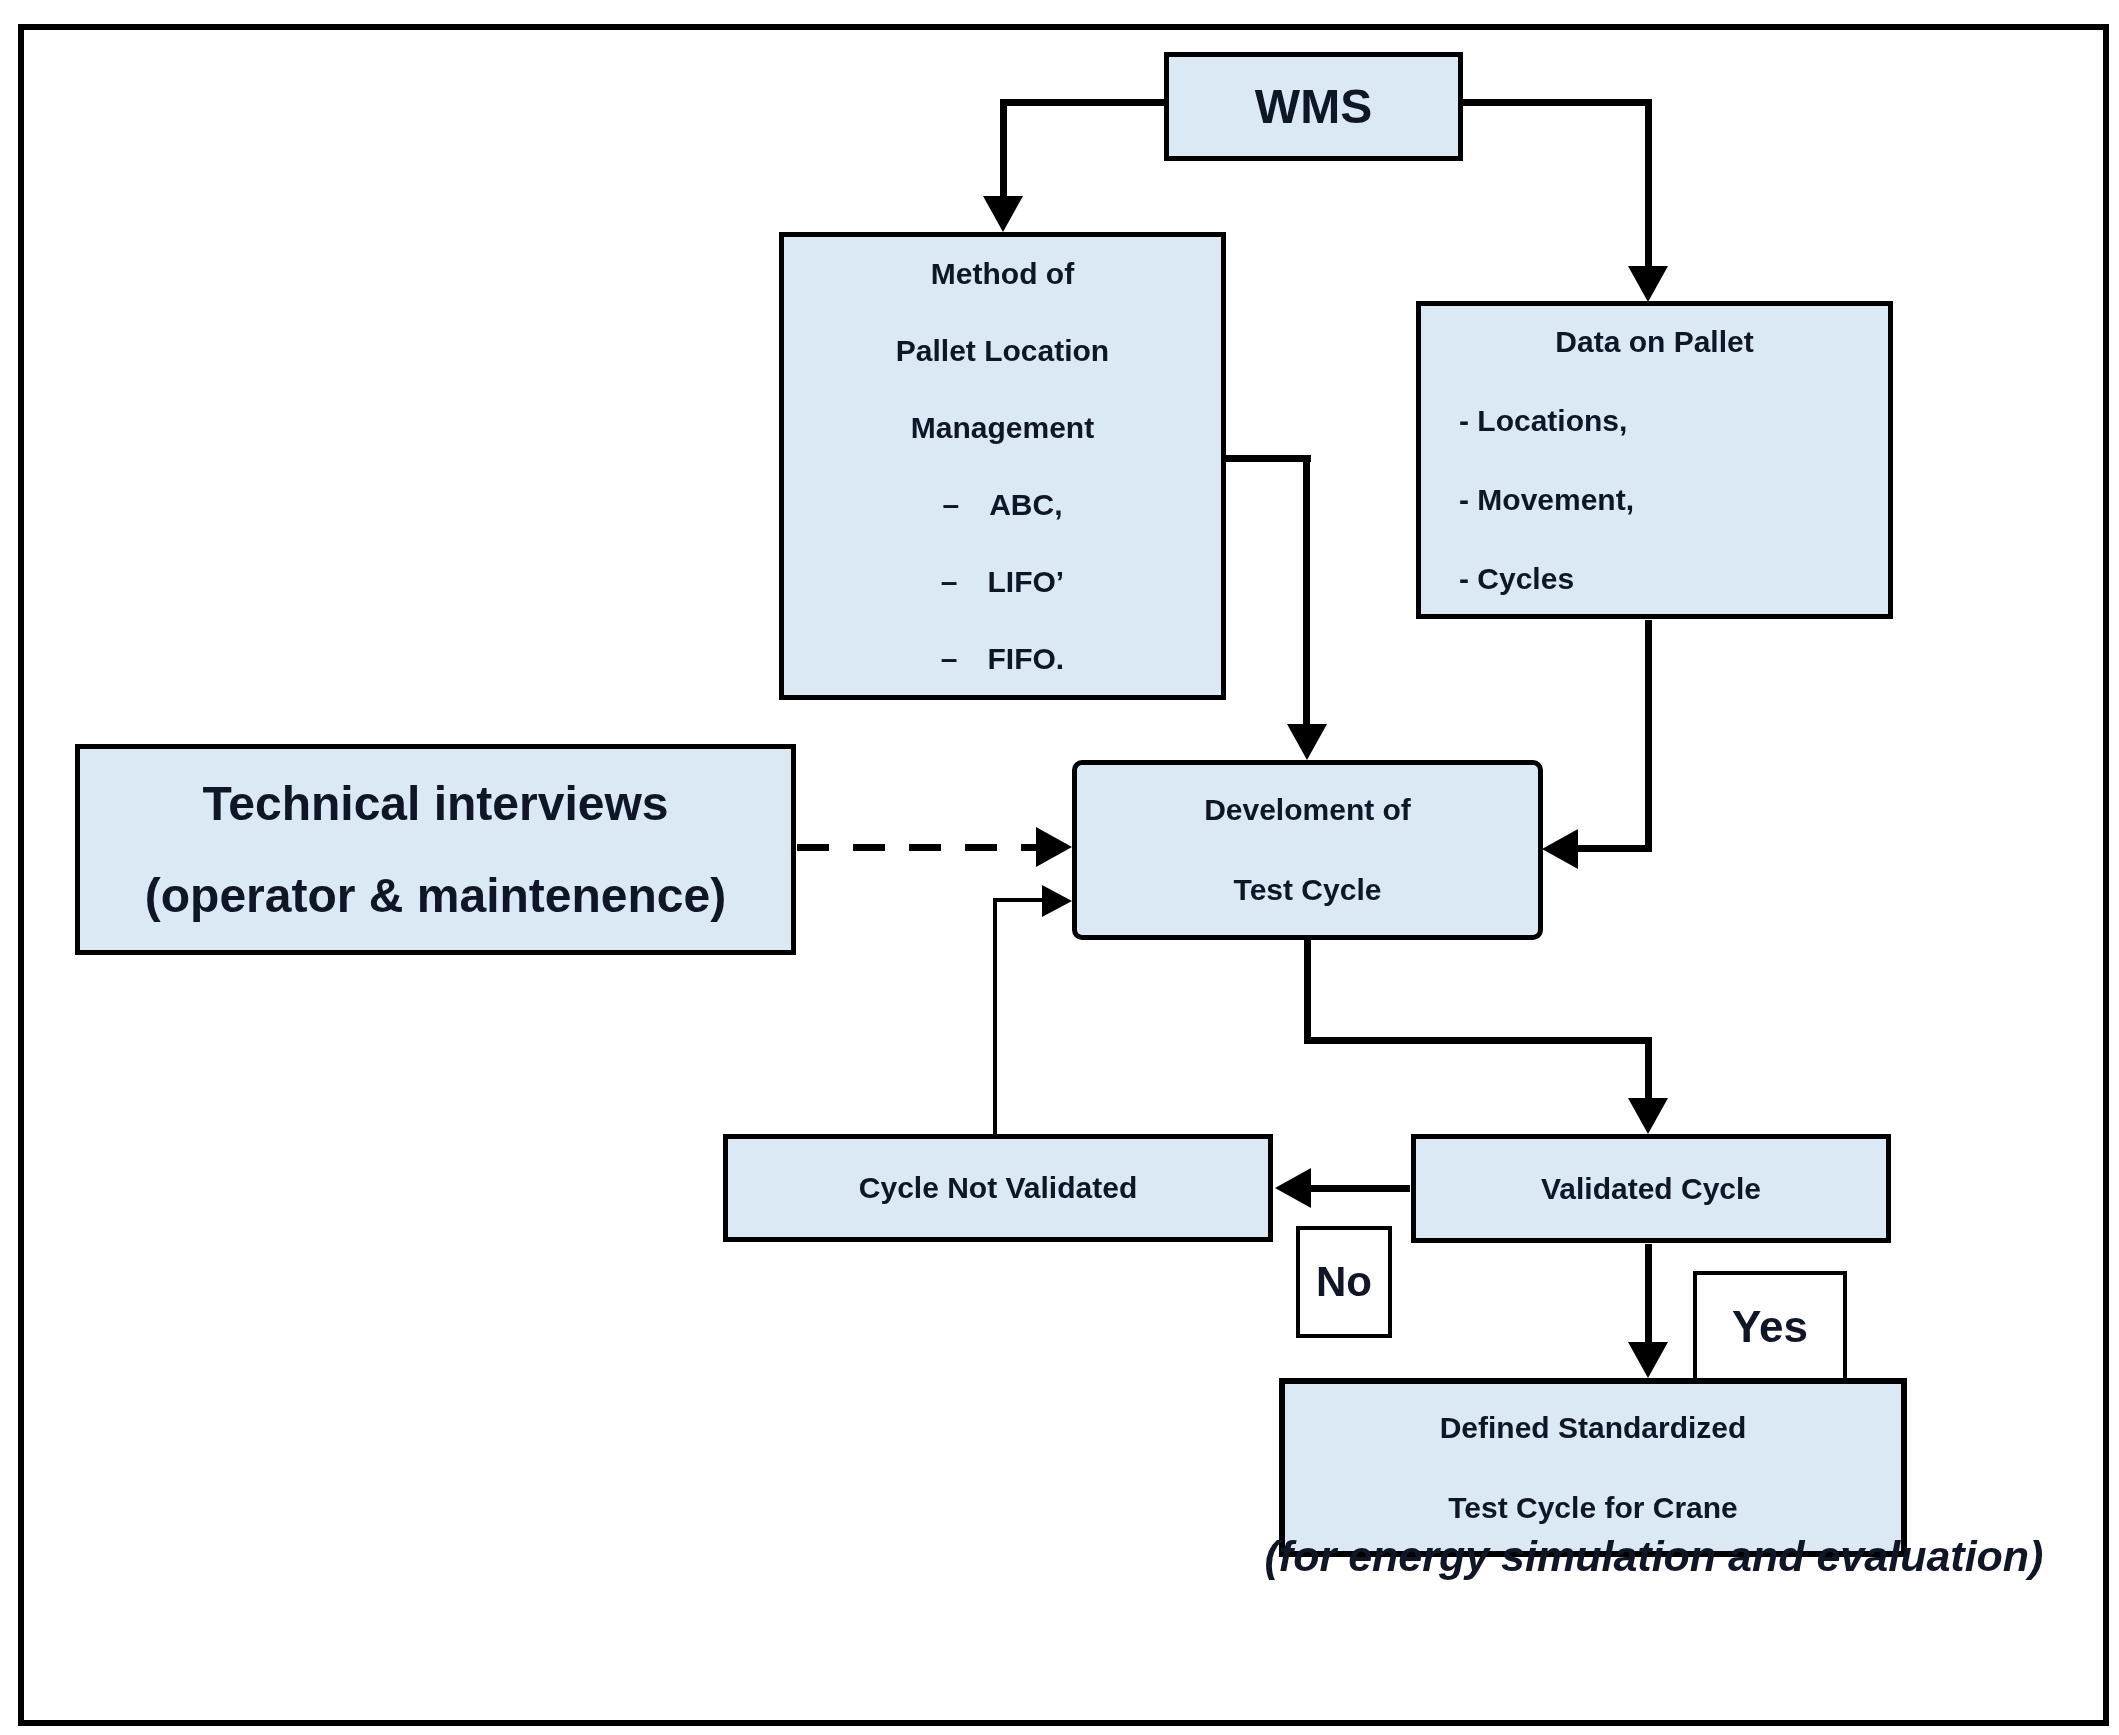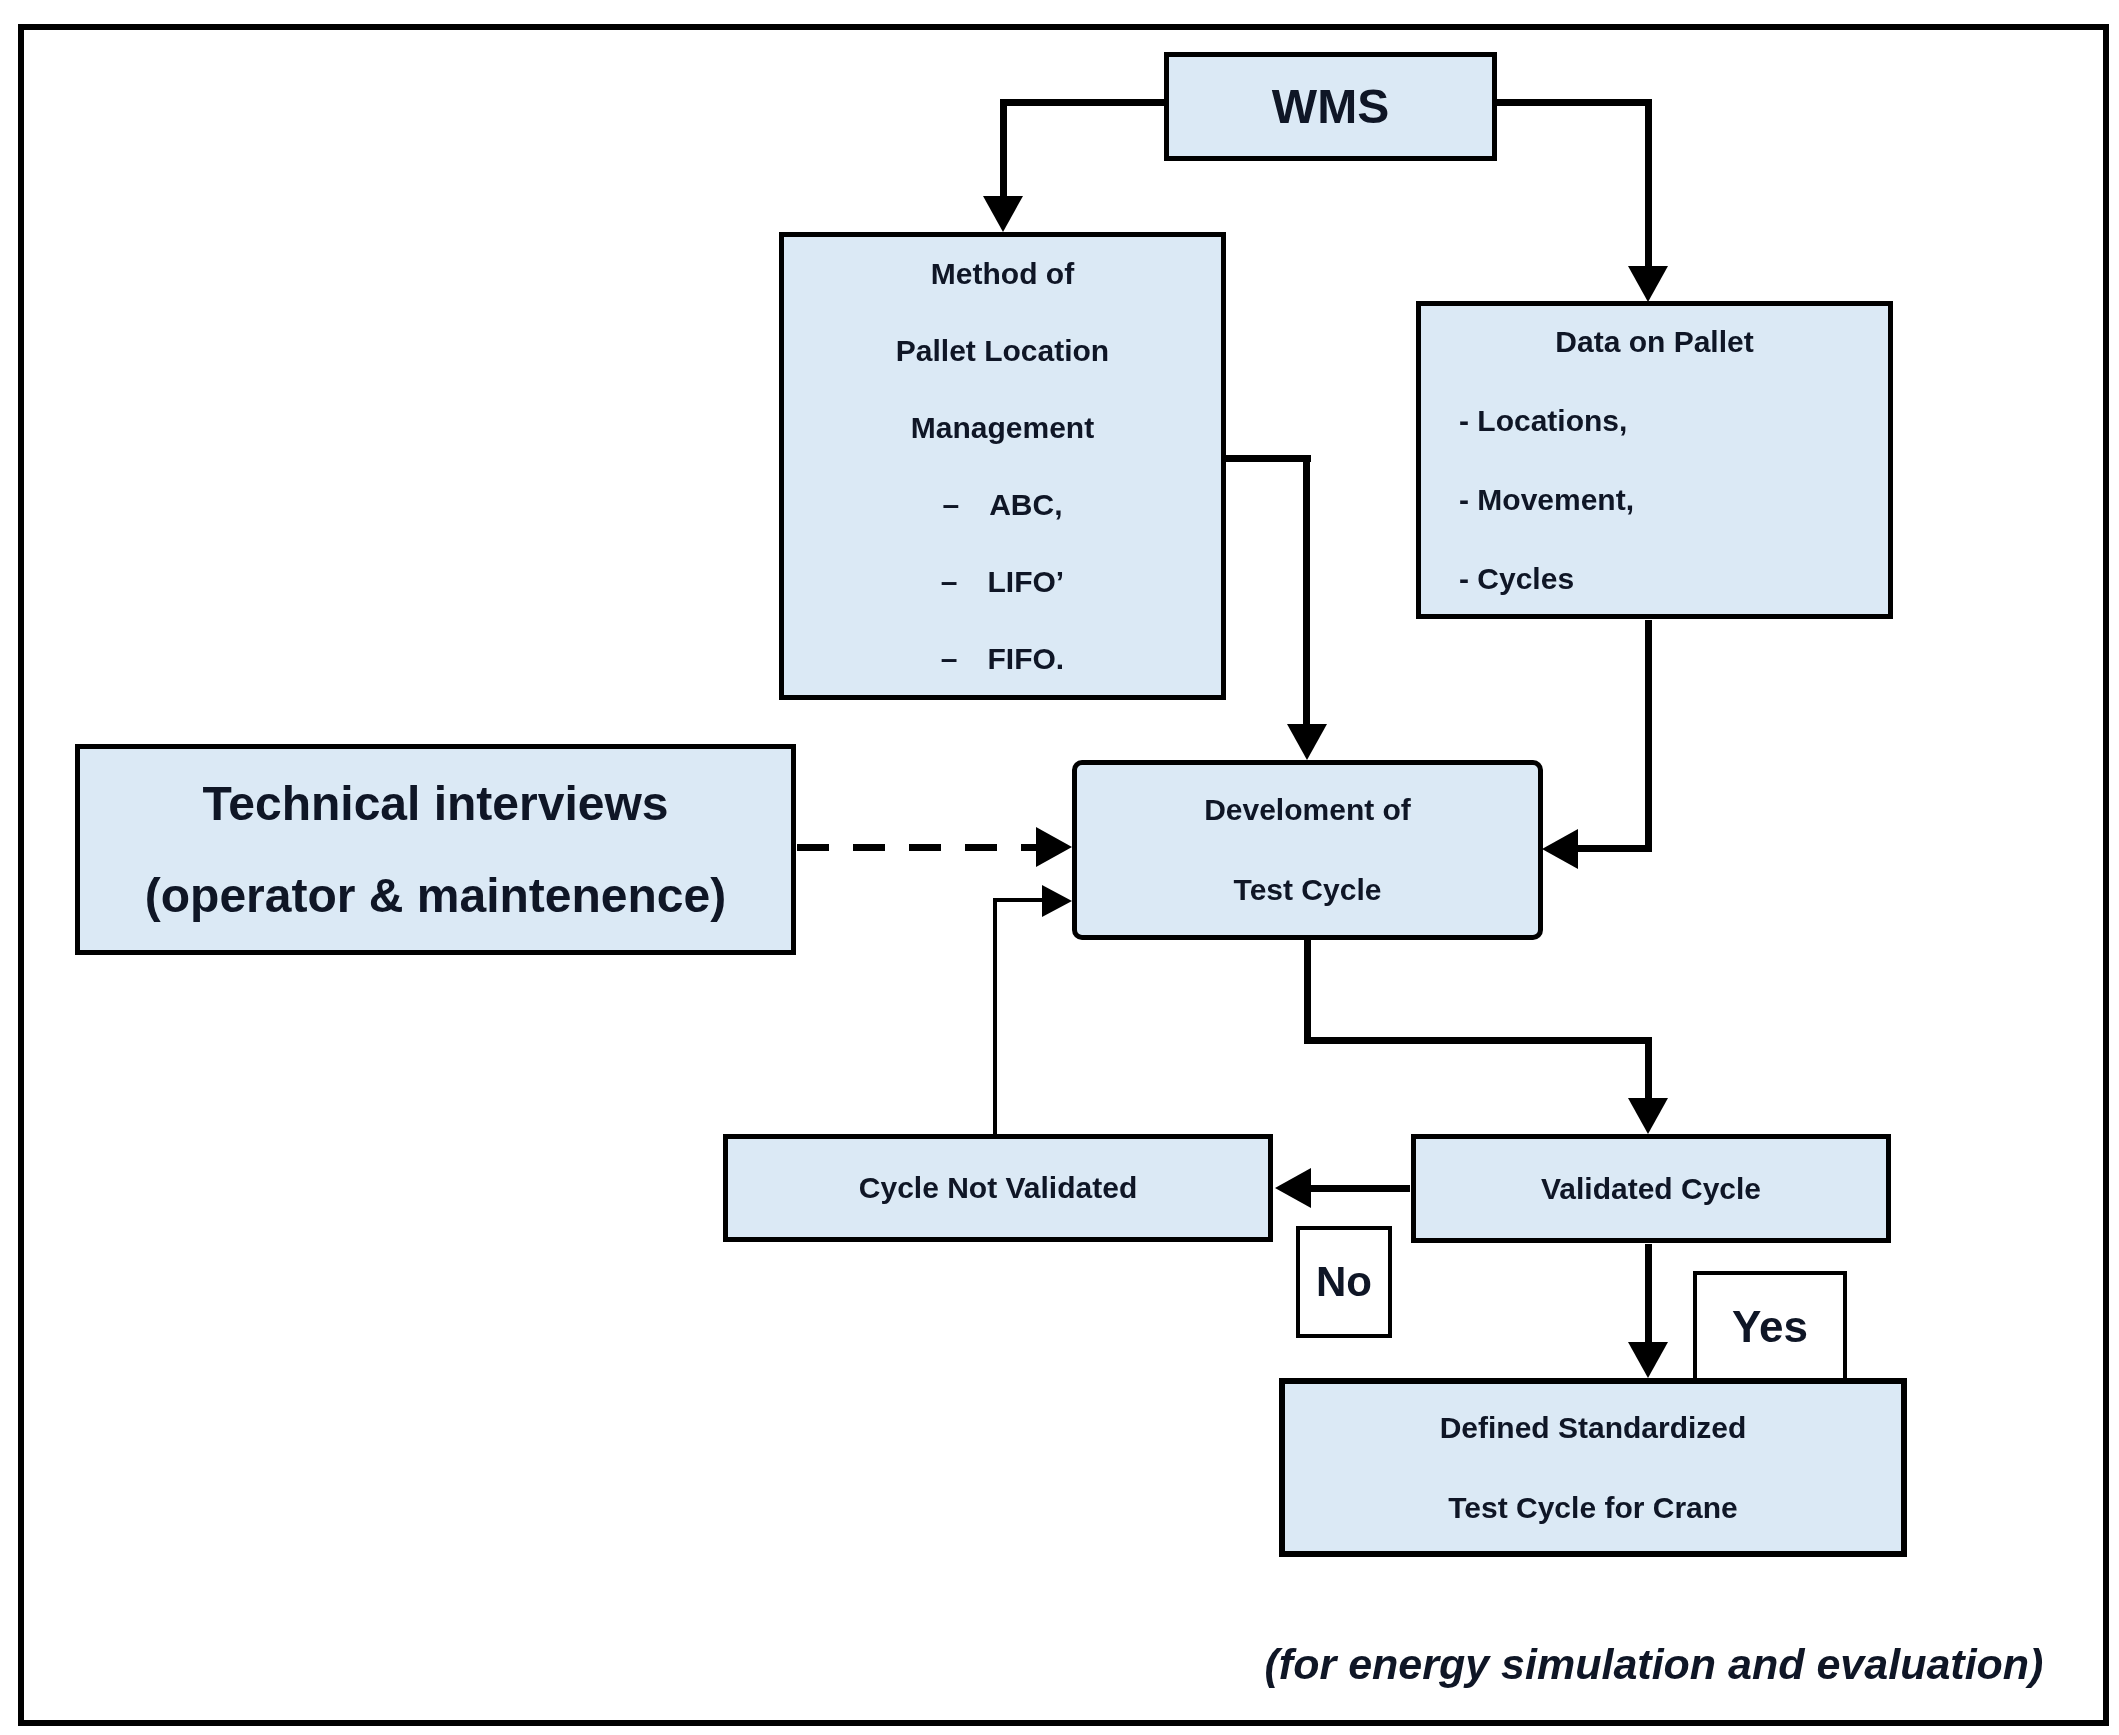--- a/index.html
+++ b/index.html
@@ -71,21 +71,21 @@
   <div class="ln" style="left:1304px;top:1037px;width:347px;height:7px;"></div>
   <div class="ln" style="left:1645px;top:1037px;width:7px;height:64px;"></div>
   <div class="ah down" style="left:1628px;top:1098px;"></div>
 
   <div class="ln" style="left:1308px;top:1185px;width:102px;height:7px;"></div>
   <div class="ah left" style="left:1275px;top:1168px;"></div>
 
   <div class="ln" style="left:1645px;top:1244px;width:7px;height:100px;"></div>
   <div class="ah down" style="left:1628px;top:1342px;"></div>
 
-  <div class="box" style="left:1164px;top:52px;width:333px;height:109px;font-size:48px;">
+  <div class="box" style="left:1164px;top:52px;width:299px;height:109px;font-size:48px;">
     <span class="ln-item">WMS</span>
   </div>
 
   <div class="box" style="left:779px;top:232px;width:447px;height:468px;line-height:77px;">
     <span class="ln-item">Method of</span>
     <span class="ln-item">Pallet Location</span>
     <span class="ln-item">Management</span>
     <span class="ln-item">– ABC,</span>
     <span class="ln-item">– LIFO’</span>
     <span class="ln-item">– FIFO.</span>
@@ -122,18 +122,18 @@
 
   <div class="tag" style="left:1693px;top:1271px;width:154px;height:112px;">
     <span>Yes</span>
   </div>
 
   <div class="box" style="left:1279px;top:1378px;width:628px;height:179px;border-width:6px;line-height:80px;">
     <span class="ln-item">Defined Standardized</span>
     <span class="ln-item">Test Cycle for Crane</span>
   </div>
 
-  <div class="caption" style="left:1256px;top:1640px;width:796px;font-style:italic;">
+  <div class="caption" style="left:1256px;top:1532px;width:796px;font-style:italic;">
     <span>(for energy simulation and evaluation)</span>
   </div>
 
 </div>
 
 
 </body></html>

